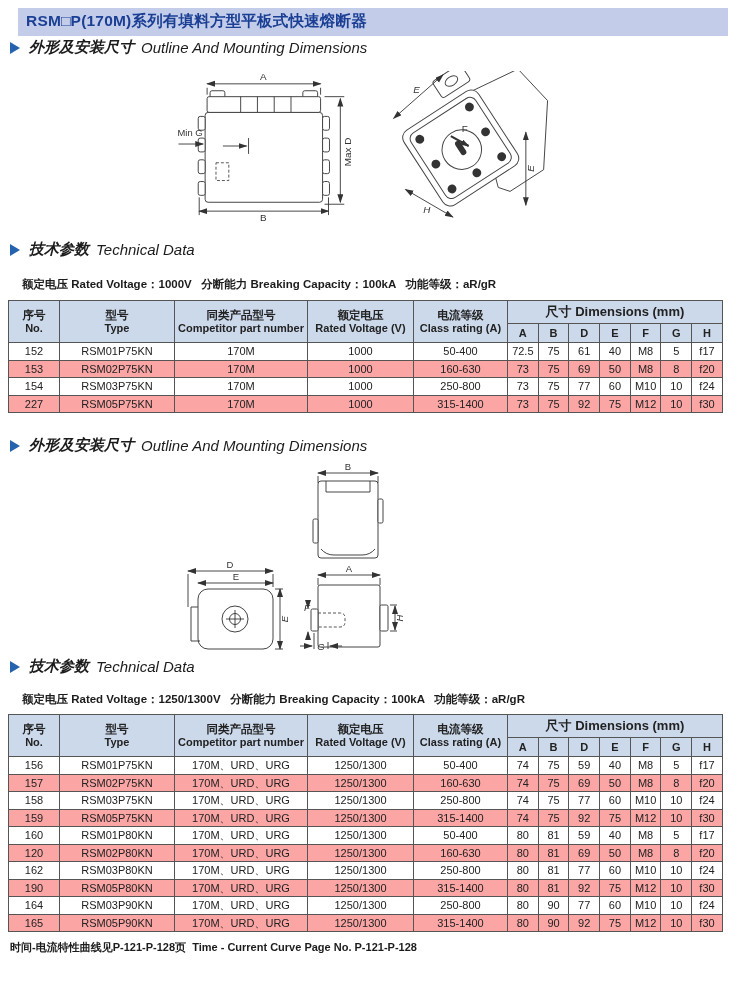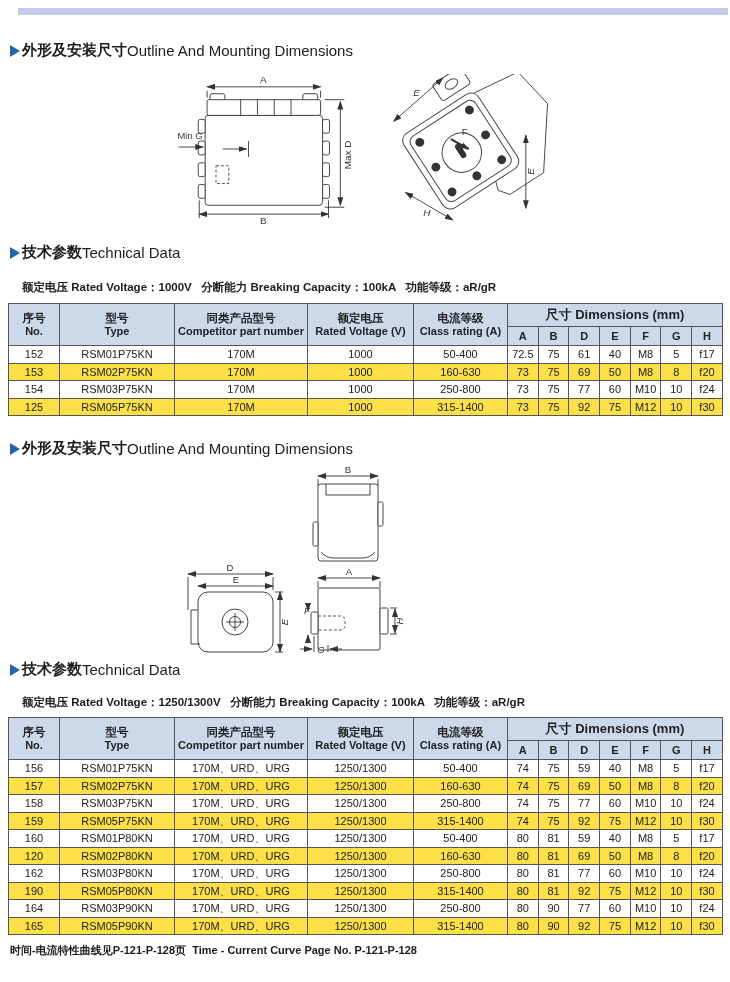--- a/index.html
+++ b/index.html
@@ -10,22 +10,22 @@
   }
   
   .header-band{
     margin:8px 2px 0 18px;background:#c3cde9;
     padding:3px 8px 4px;display:flex;align-items:baseline;gap:9px;
   }
   .title-zh{font-weight:bold;color:#1b3f94;font-size:15.5px;letter-spacing:.2px;}
   .title-en{color:#3f6cb5;font-size:14.5px;}
   
   .section-heading{
-    display:flex;align-items:center;gap:2px;margin:26px 0 0 10px;
-    font-size:15px;color:#1c1c1c;
+    display:flex;align-items:center;gap:9px;margin:2px 0 0 10px;
+    font-size:15px;color:#1c1c1c;font-style:italic;
   }
   .tri{width:0;height:0;border-left:10px solid #2563ae;
        border-top:6px solid transparent;border-bottom:6px solid transparent;}
   .sh-zh{font-weight:bold;}
   .sh-en{margin-left:-2px;}
   
   .drawing1-wrap{margin-top:14px;height:150px;display:flex;justify-content:center;}
   .drawing2-wrap{margin:8px 0 0 168px;width:302px;height:188px;}
   svg text{font-family:"Liberation Sans","DejaVu Sans",sans-serif;fill:#333;}
   .dline{stroke:#333;stroke-width:0.9;fill:none;}
@@ -38,37 +38,38 @@
   
   table.tech{border-collapse:collapse;width:714px;margin:8px 8px 0 8px;
              font-size:11px;table-layout:fixed;padding-left:34px;}
   table.tech th,table.tech td{border:1px solid #555;text-align:center;padding:0 2px;}
   table.tech thead th{background:#ccd9eb;font-weight:bold;}
   .h-zh{display:block;font-size:11.5px;line-height:13px;padding-top:1px;}
   .h-en{display:block;font-size:11px;line-height:13px;padding-bottom:1px;}
   .dims-top{height:22px;font-size:13px;}
   .dim-letter{height:18px;font-size:11px;}
   table.tech tbody tr{height:17.5px;}
-  table.tech tbody tr.alt{background:#fde047;margin-left:16px;}
+  table.tech tbody tr.alt{background:#fca5a5;margin-left:16px;}
   table.tech tbody td{line-height:1.1;}
   
   .footer-note{font-size:11px;font-weight:bold;margin:8px 0 0 10px;white-space:pre;color:#1c1c1c;}
 </style>
 </head>
 <body>
 
 <svg width="0" height="0" style="position:absolute" aria-hidden="true">
   <defs>
     <marker id="ah" orient="auto-start-reverse" markerWidth="9" markerHeight="7" refX="8" refY="3" markerUnits="userSpaceOnUse">
       <path d="M0,0 L9,3 L0,6 z" fill="#333"></path>
     </marker>
   </defs>
 </svg>
 
 <div class="header-band">
+  <span class="title-zh">RSM□P(170M)系列有填料方型平板式快速熔断器</span>
 </div>
 
 <div class="section-heading">
   <span class="tri"></span>
   <span class="sh-zh">外形及安装尺寸</span>
   <span class="sh-en">Outline And Mounting Dimensions</span>
 </div>
 
 <div class="drawing1-wrap">
   <svg width="380" height="150" viewBox="0 0 380 152">
@@ -245,21 +246,21 @@
         <td>250-800</td>
         <td>73</td>
         <td>75</td>
         <td>77</td>
         <td>60</td>
         <td>M10</td>
         <td>10</td>
         <td>f24</td>
       </tr>
       <tr class="alt">
-        <td>125</td>
+        <td>227</td>
         <td>RSM05P75KN</td>
         <td>170M</td>
         <td>1000</td>
         <td>315-1400</td>
         <td>73</td>
         <td>75</td>
         <td>92</td>
         <td>75</td>
         <td>M12</td>
         <td>10</td>

